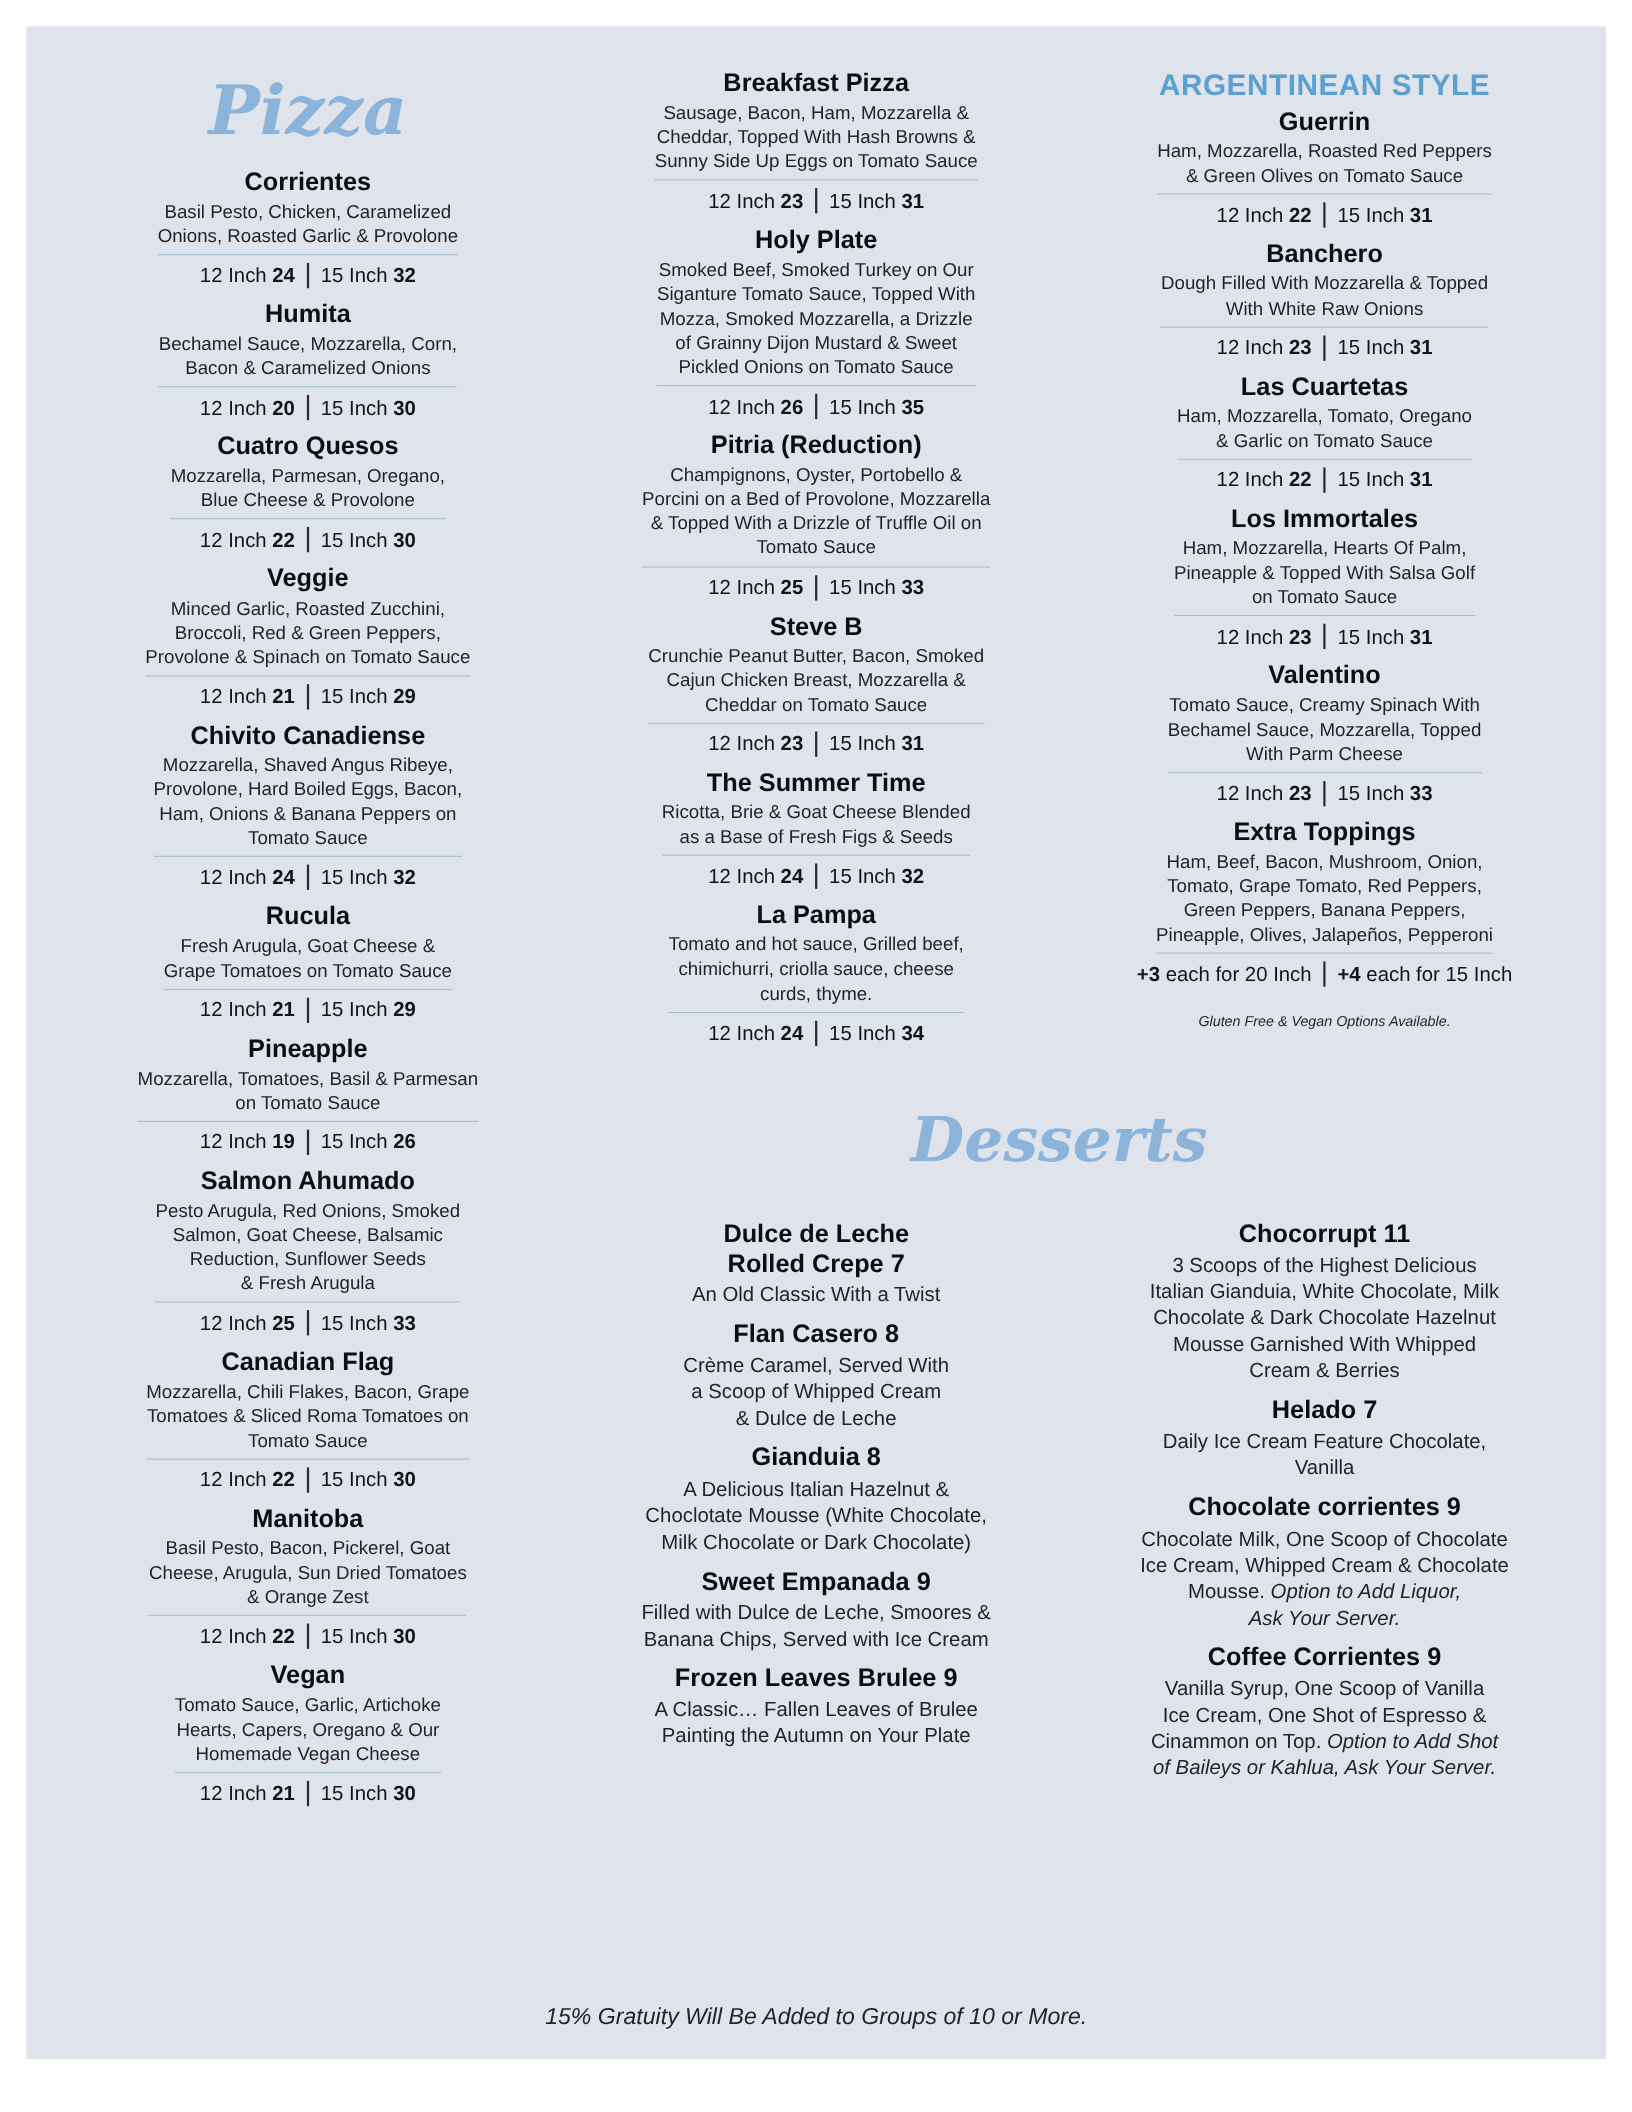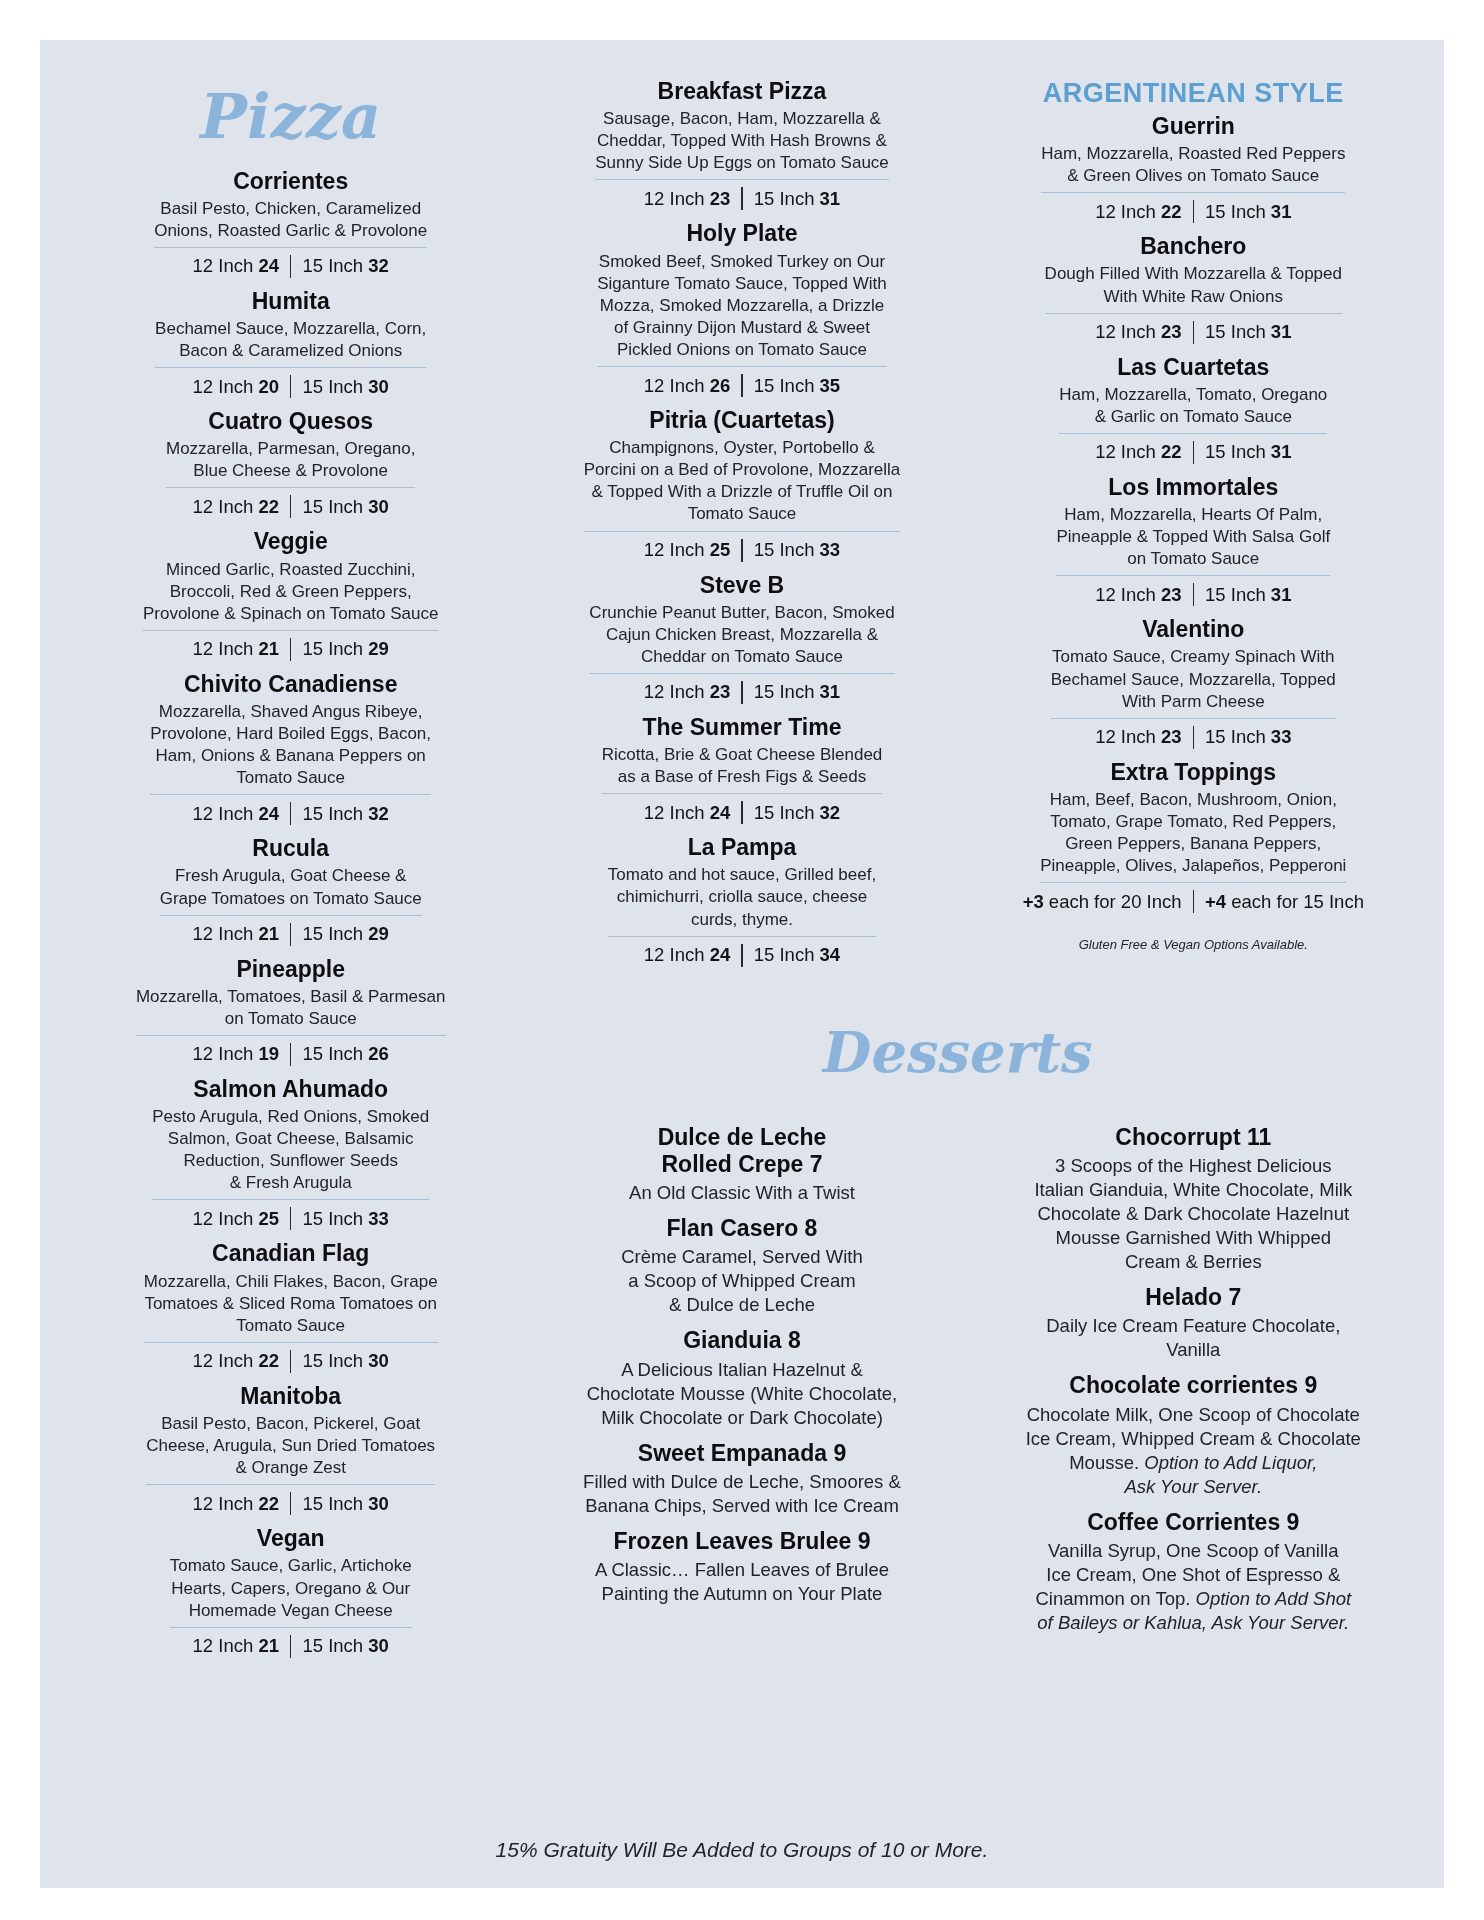--- a/index.html
+++ b/index.html
@@ -1,17 +1,17 @@
 <!DOCTYPE html>
 <html style="--panel-bg: #dee3ec; --accent-script: #8cb4da; --accent-header: #5c9fd1; --underline: #a9bed4;"><head>
 <meta charset="utf-8">
 <style>
   * { margin:0; padding:0; box-sizing:border-box; }
   html,body { width:1484px; background:#ffffff; font-family:"Liberation Sans", sans-serif; color:#1b1b1e; }
-  .page { width:1484px; height:1920px; background:#ffffff; padding:40px; }
+  .page { width:1484px; height:1920px; background:#ffffff; padding:24px; }
   .panel {
     width:100%; height:1848px;
     background: var(--panel-bg, #dee3ec);
     padding: 38px 52px 22px;
     display:flex; flex-direction:column;
   }
   .grid {
     display:grid;
     grid-template-columns: 1fr 1.1fr 1fr;
     column-gap: 34px;
@@ -254,21 +254,21 @@
 of Grainny Dijon Mustard &amp; Sweet
 Pickled Onions on Tomato Sauce</p>
               <div class="price">
                 <span><span>12 Inch</span>&nbsp;<b>26</b></span>
                 <span class="vbar"></span>
                 <span><span>15 Inch</span>&nbsp;<b>35</b></span>
               </div>
             </article>
 
             <article class="menu-item">
-              <h2 class="item-name">Pitria (Cuartetas)</h2>
+              <h2 class="item-name">Pitria (Reduction)</h2>
               <p class="item-desc">Champignons, Oyster, Portobello &amp;
 Porcini on a Bed of Provolone, Mozzarella
 &amp; Topped With a Drizzle of Truffle Oil on
 Tomato Sauce</p>
               <div class="price">
                 <span><span>12 Inch</span>&nbsp;<b>25</b></span>
                 <span class="vbar"></span>
                 <span><span>15 Inch</span>&nbsp;<b>33</b></span>
               </div>
             </article>

